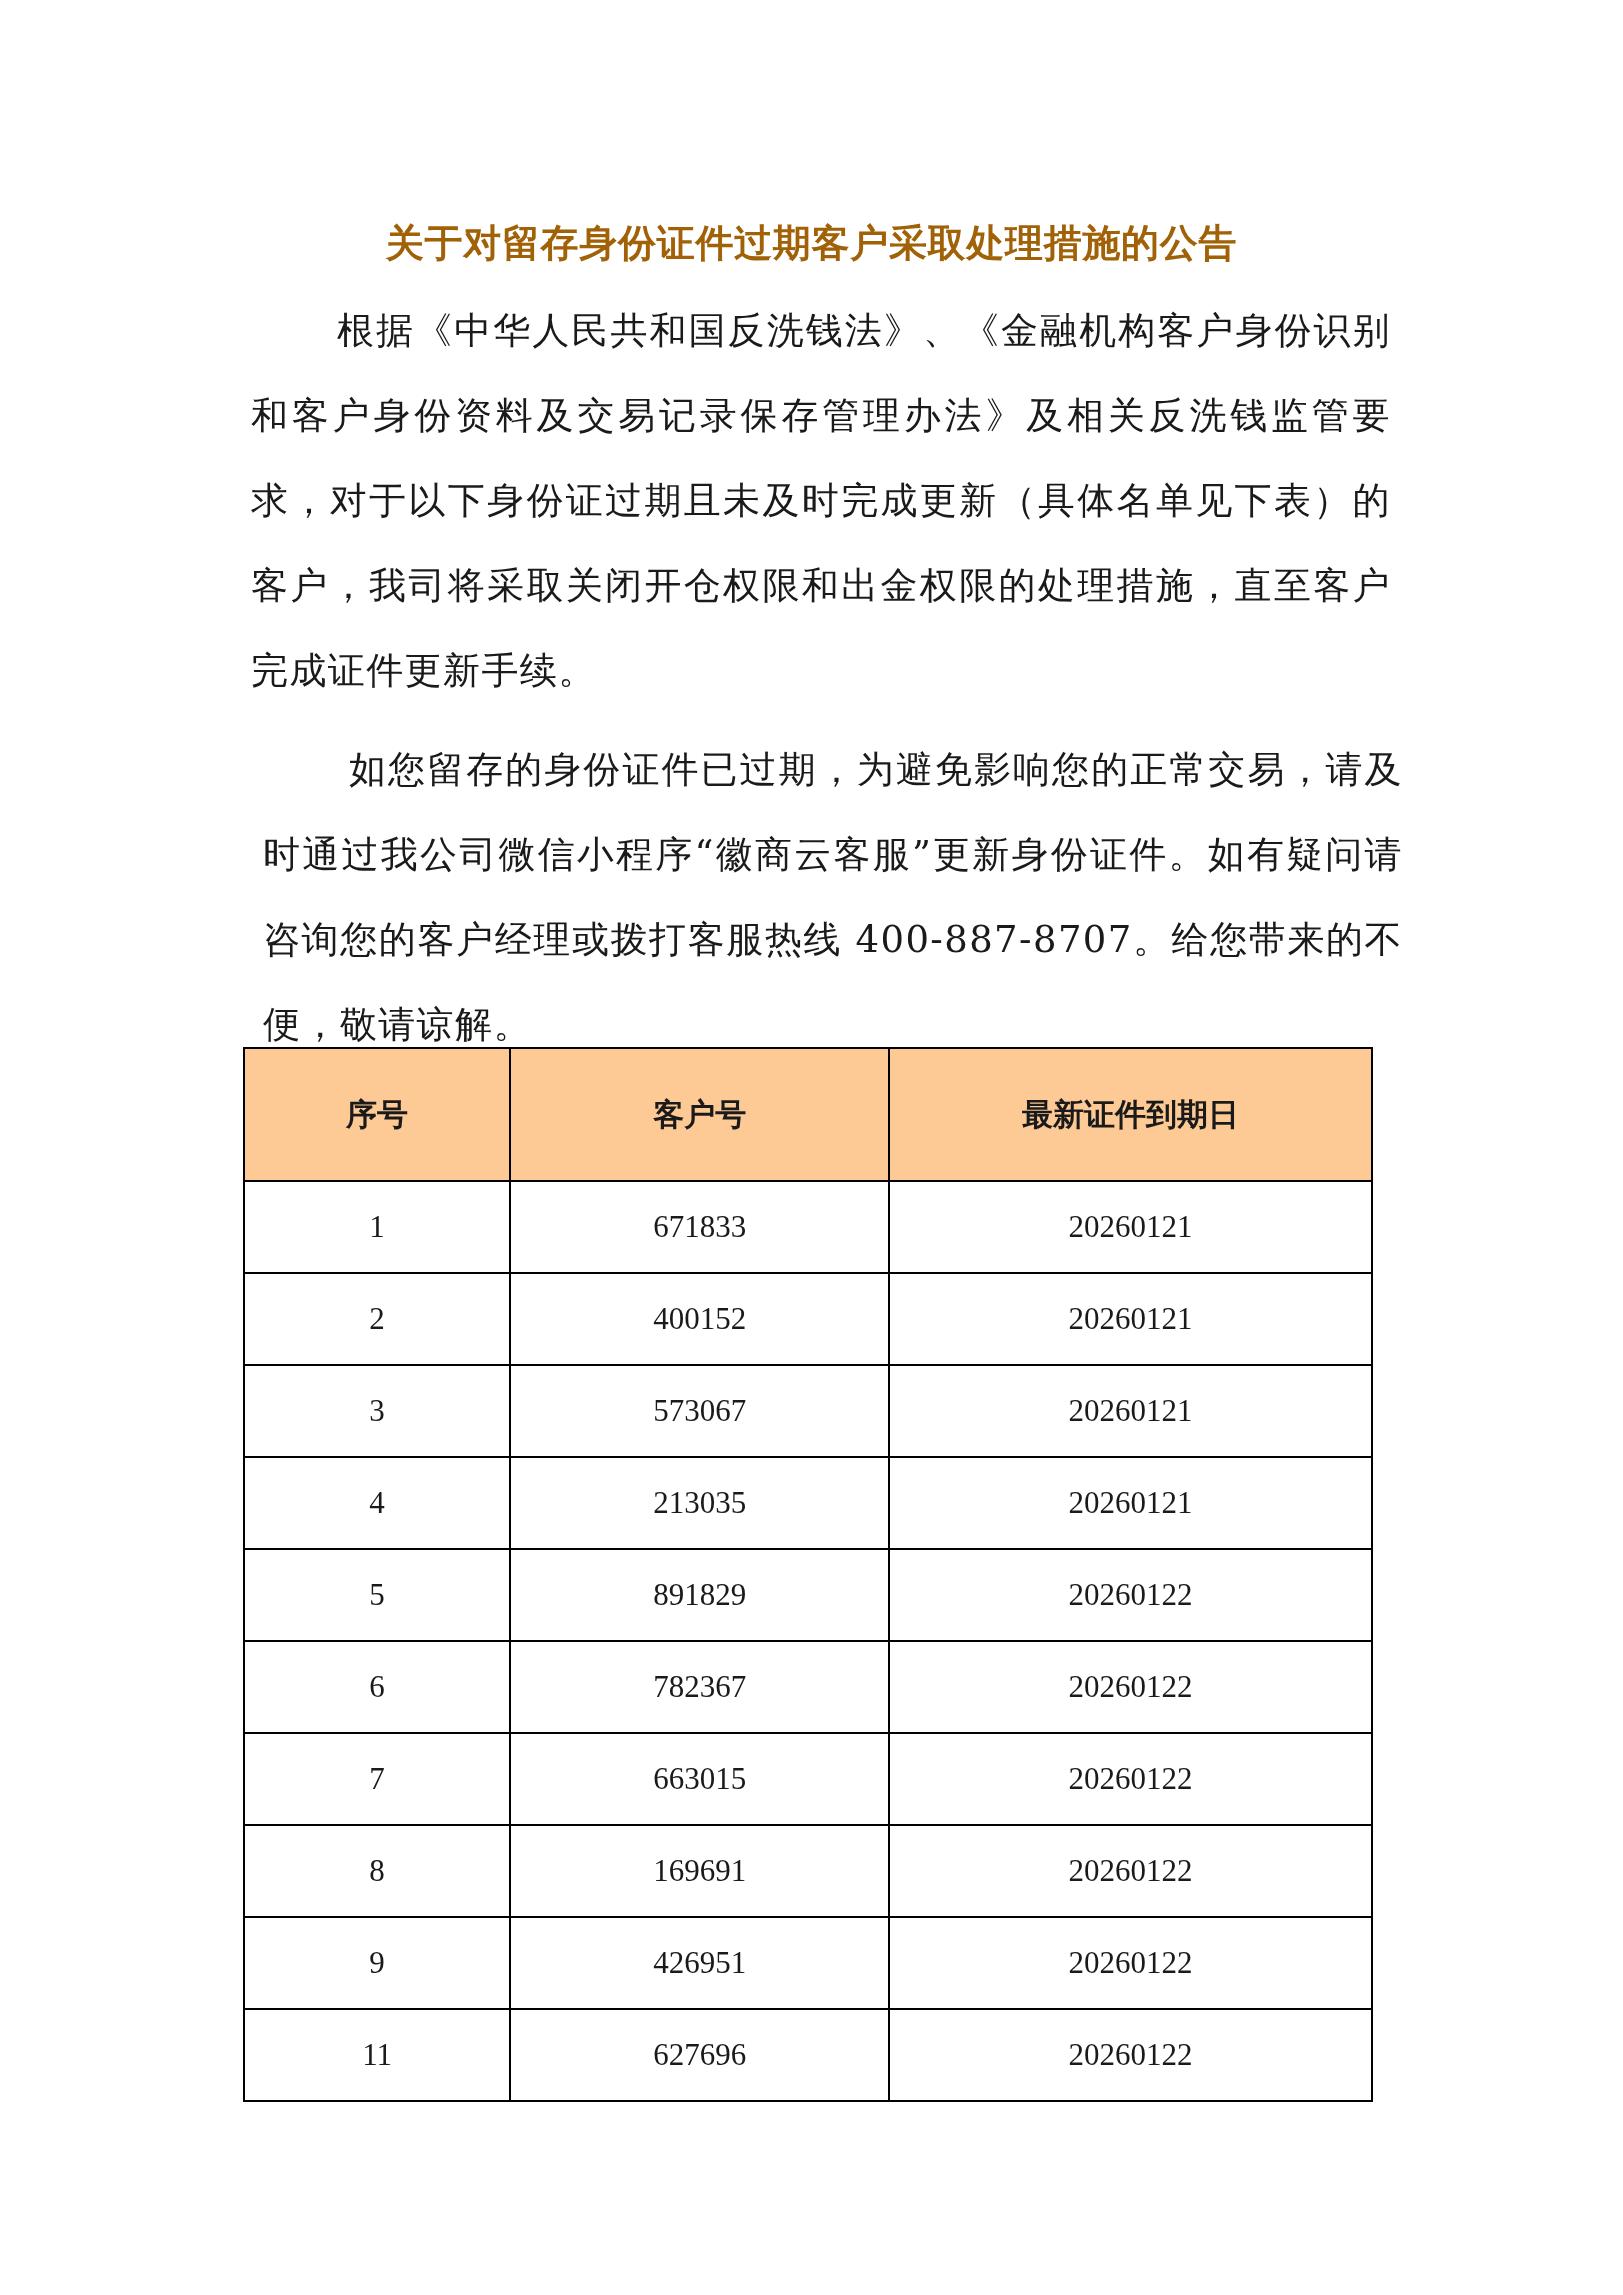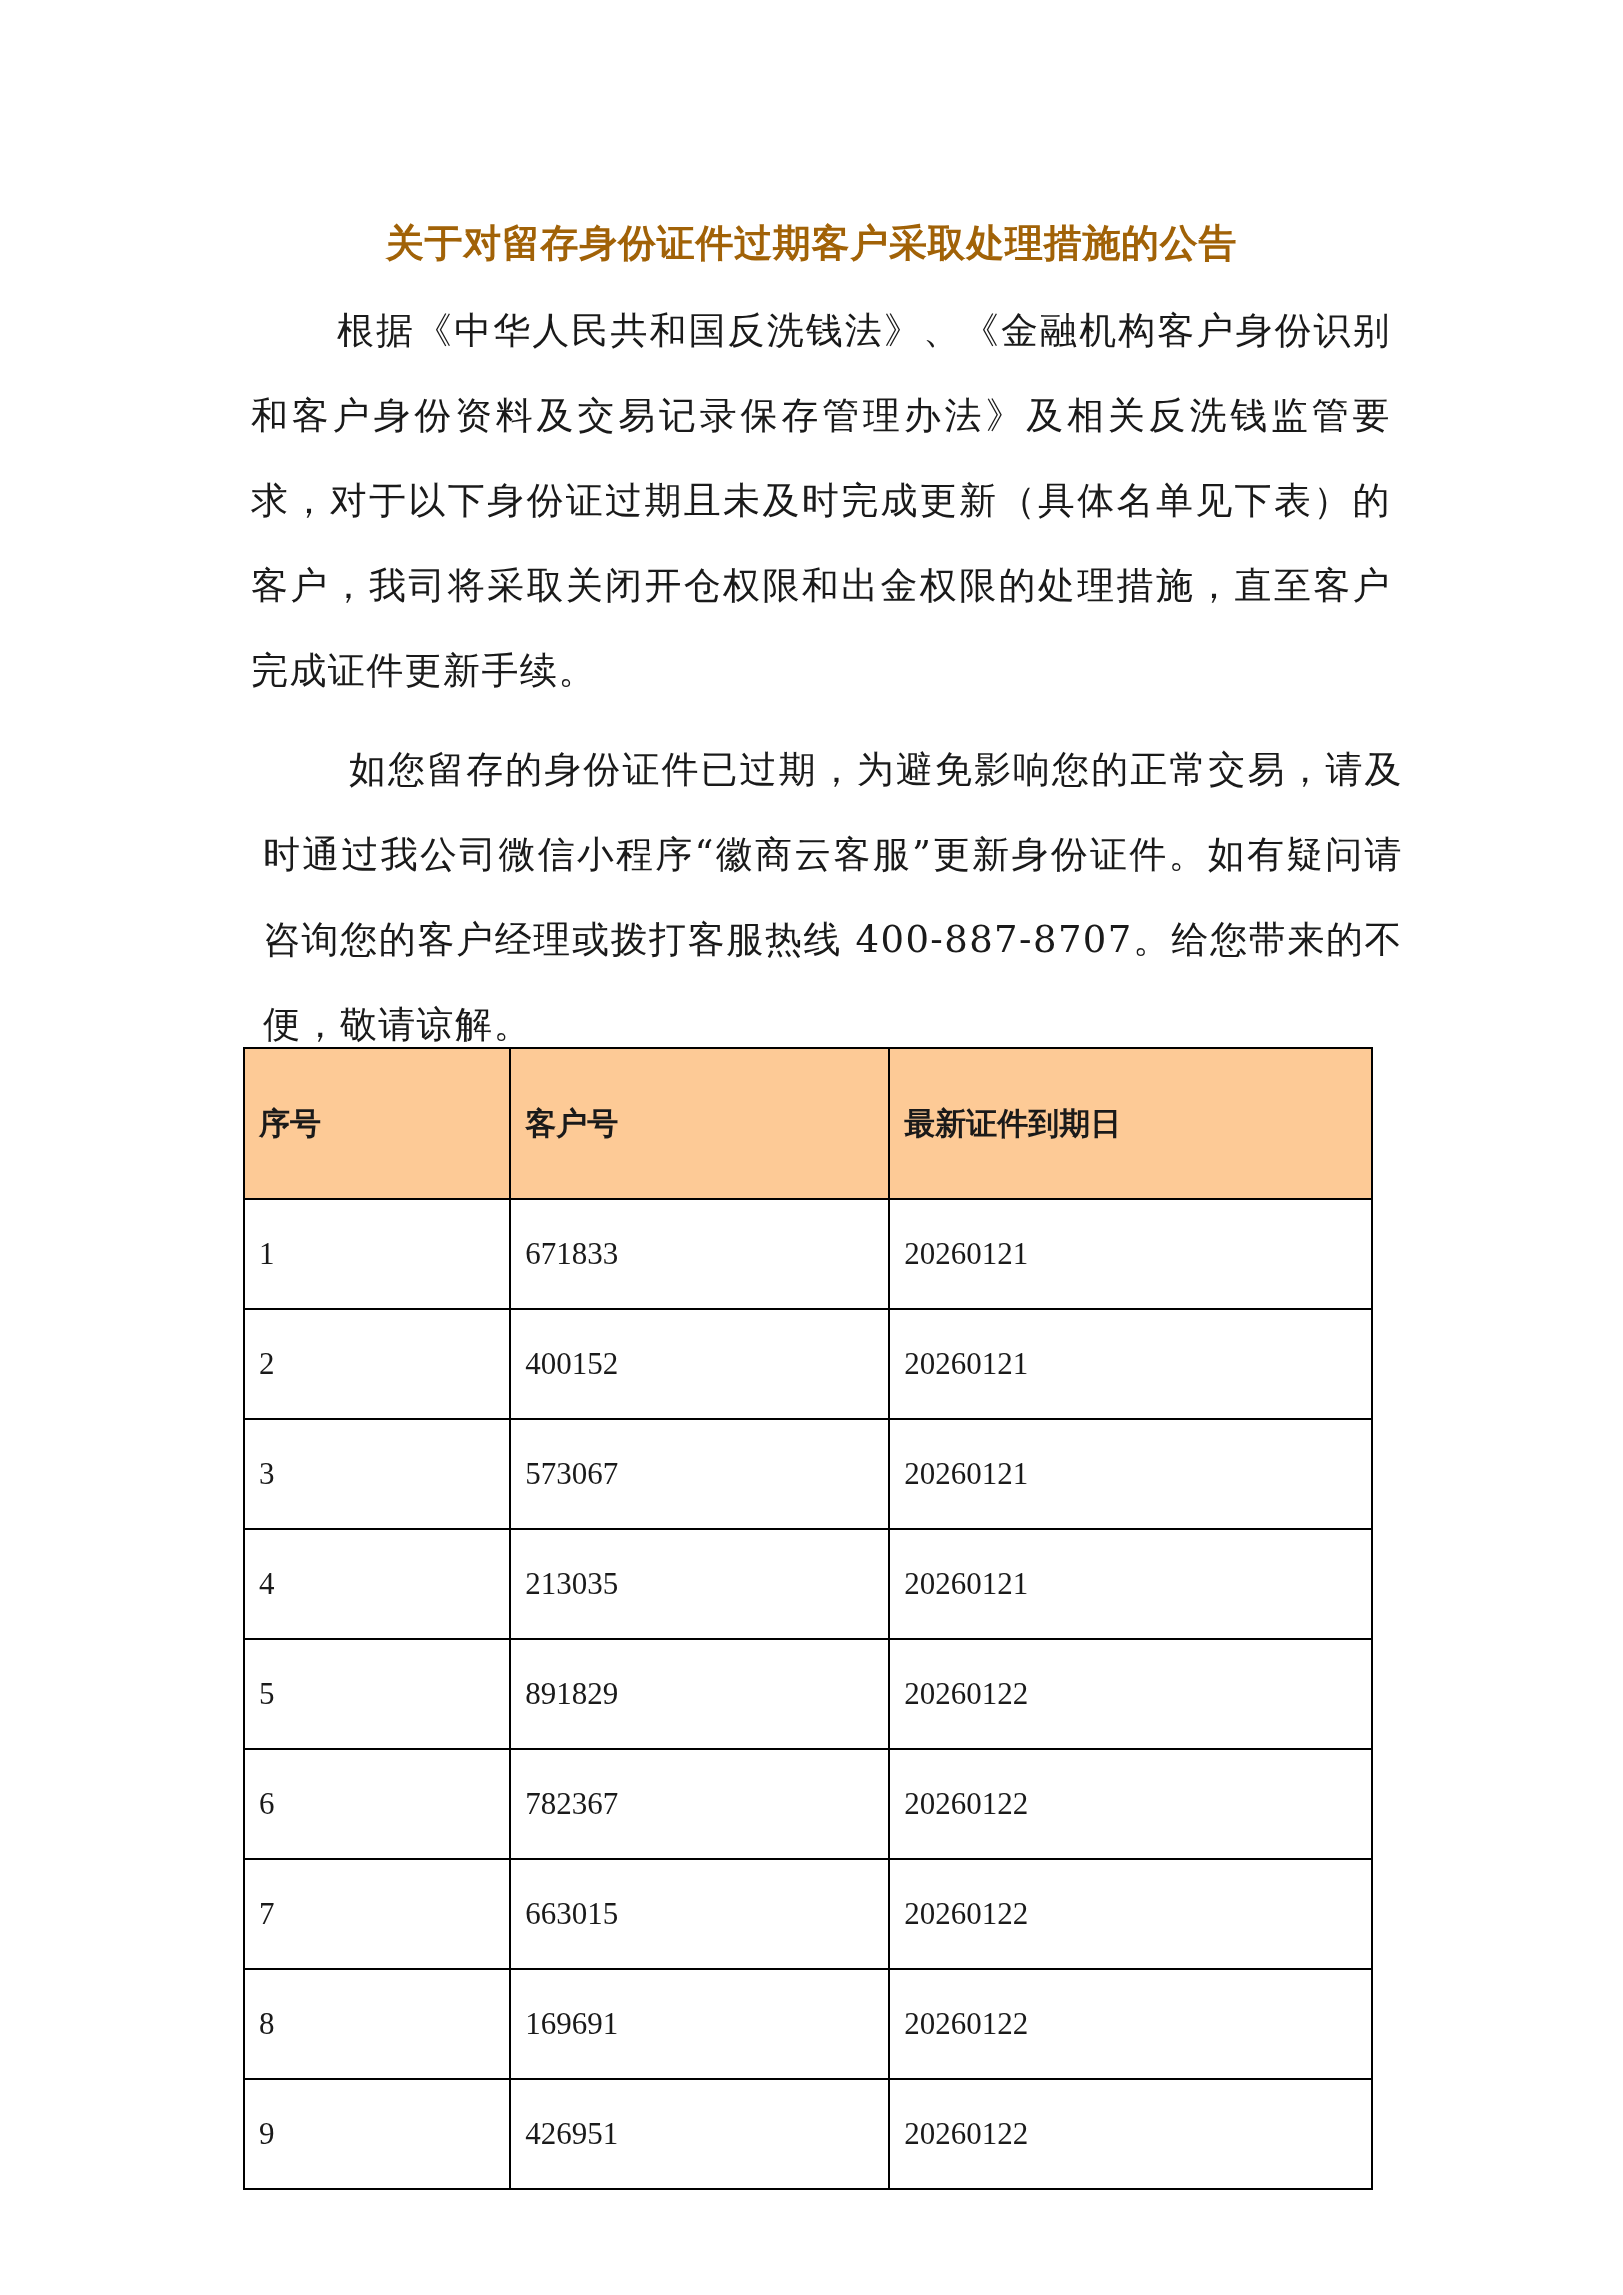--- a/index.html
+++ b/index.html
@@ -6,21 +6,21 @@
   body { width:1623px; height:2295px; position:relative; overflow:hidden;
          font-family:"DejaVu Serif","Liberation Serif",serif; color:#1a1a1a; }
   .title { position:absolute; left:0; width:1623px; top:217px; text-align:center;
            font-size:38px; line-height:52px; color:#a16207; font-weight:bold; letter-spacing:0.7px; }
   .para { position:absolute; left:247px; width:1140px; font-size:37px; line-height:85px;
           text-align:justify; text-indent:86px; letter-spacing:1.4px; }
   .p1 { top:284px; }
   .p2 { top:711px; }
   table.list { position:absolute; left:243px; top:1047px; width:1130px;
                border-collapse:collapse; font-family:"Liberation Serif",serif; }
-  table.list th, table.list td { border:2.7px solid #000; text-align:left; padding:14px; }
+  table.list th, table.list td { border:2.7px solid #000; text-align:center; padding:5px; }
   table.list th { background:#fdca96; height:121px; font-size:31px; font-weight:bold;
                   font-family:"DejaVu Serif","Liberation Serif",serif; }
   table.list td { height:80px; font-size:31px; }
   col.c1 { width:267px; } col.c2 { width:380px; } col.c3 { width:484px; }
 </style>
 </head>
 <body>
 
 <div class="title">关于对留存身份证件过期客户采取处理措施的公告</div>
 
@@ -79,15 +79,20 @@
     <tr>
       <td>8</td>
       <td>169691</td>
       <td>20260122</td>
     </tr>
     <tr>
       <td>9</td>
       <td>426951</td>
       <td>20260122</td>
     </tr>
+    <tr>
+      <td>11</td>
+      <td>627696</td>
+      <td>20260122</td>
+    </tr>
   </tbody>
 </table>
 
 
 </body></html>

